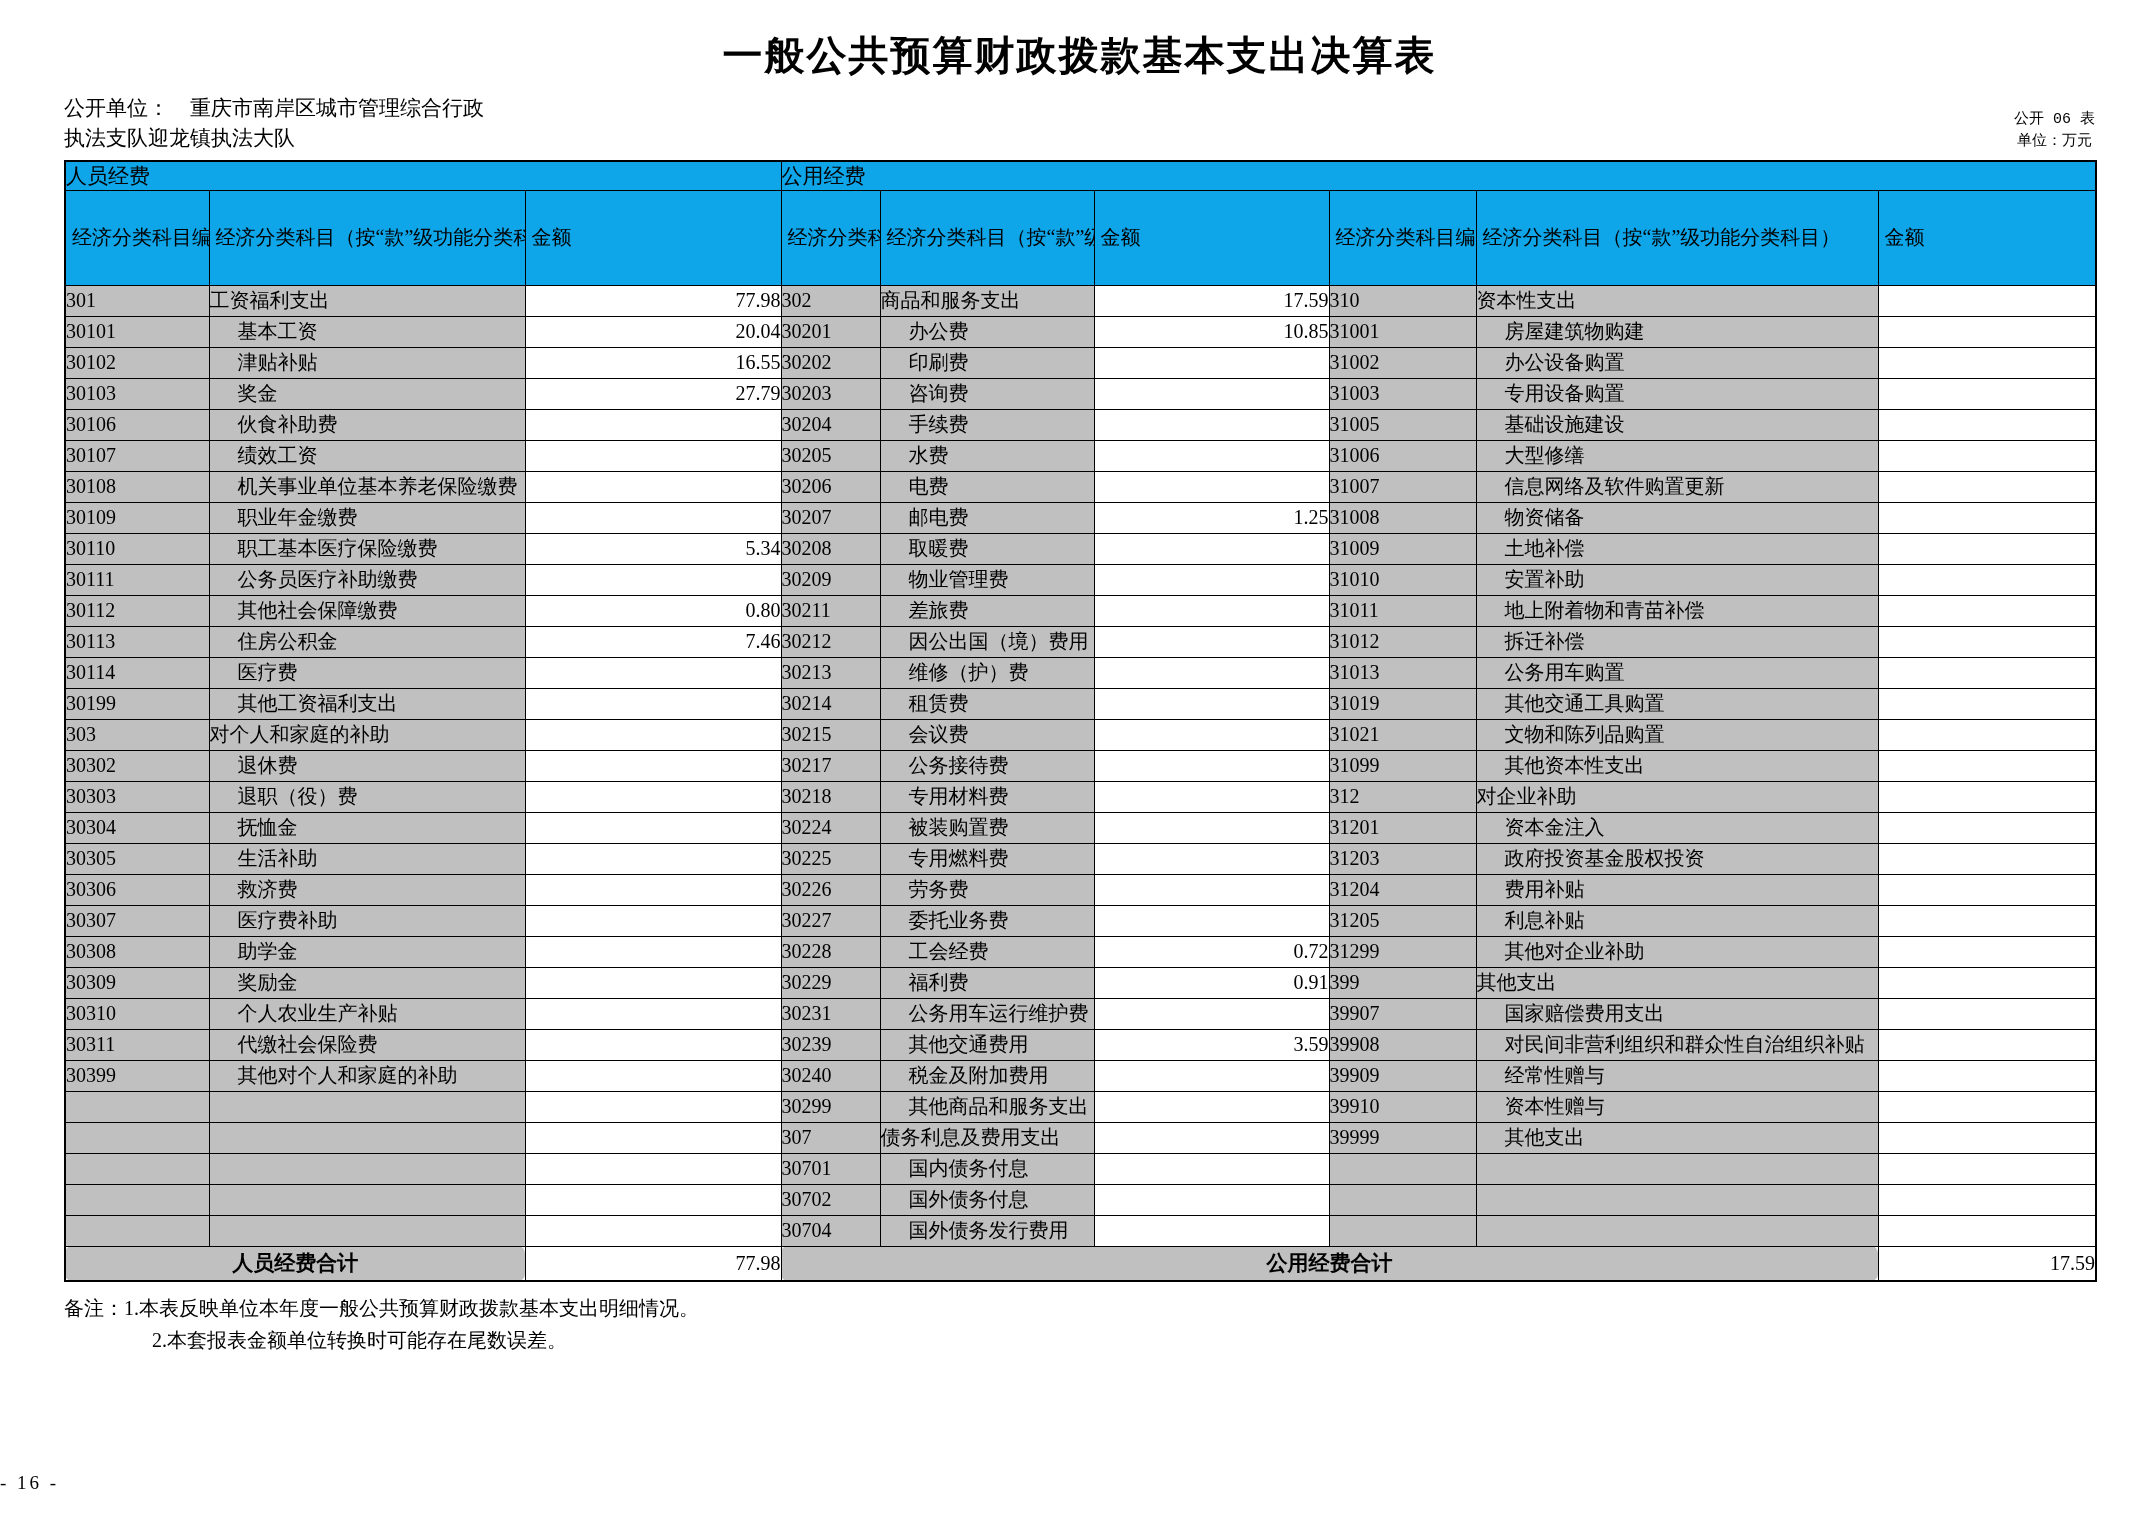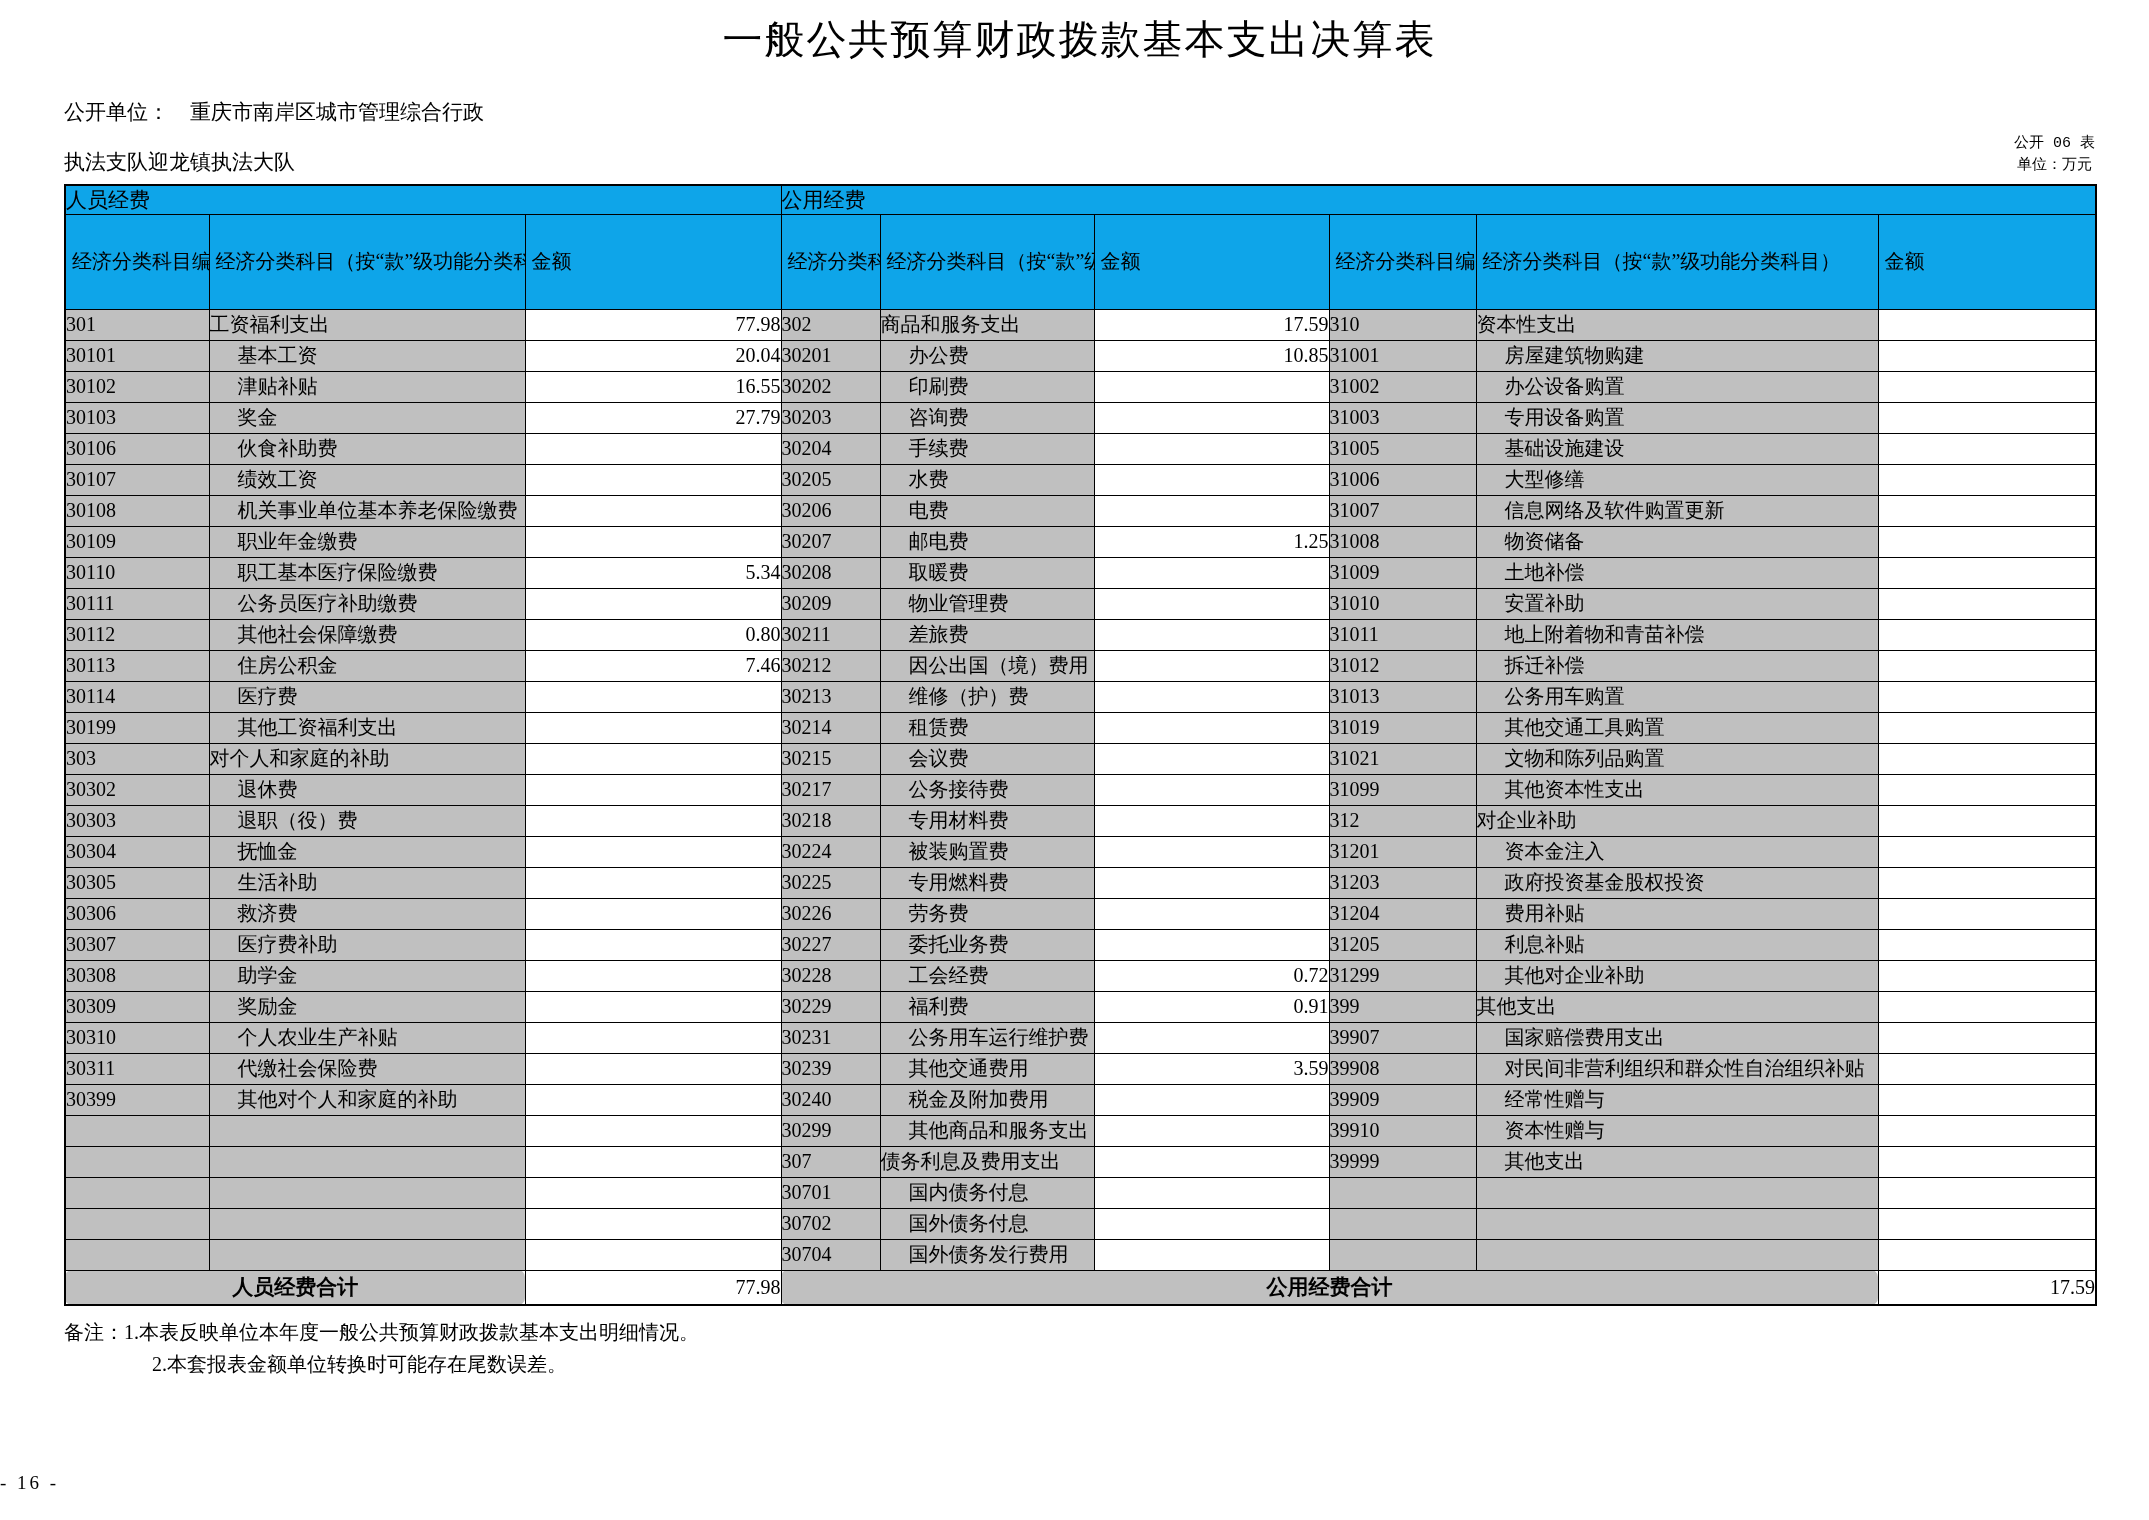--- a/index.html
+++ b/index.html
@@ -3,29 +3,29 @@
 <meta charset="utf-8">
 <style>
   html,body{margin:0;padding:0;background:#fff;}
   body{
     width:2149px;height:1520px;position:relative;
     font-family:"Liberation Serif","DejaVu Serif",serif;color:#000;
     -webkit-font-smoothing:antialiased;
   }
   .content{margin-left:64px;width:2031px;}
   .title{
-    text-align:center;font-weight:normal;font-size:40px;
+    text-align:center;font-weight:bold;font-size:40px;
     font-family:"Liberation Sans","DejaVu Sans",sans-serif;
-    padding-top:12px;letter-spacing:2px;
+    padding-top:28px;letter-spacing:2px;
   }
   .subheader{
     display:flex;justify-content:space-between;align-items:flex-end;
     margin-top:10px;font-size:21px;line-height:1.45;
   }
-  .subheader .left div{white-space:pre-wrap;margin-top:20px;}
+  .subheader .left div{white-space:pre-wrap;}
   .subheader .right{text-align:center;font-size:15px;line-height:1.5;font-family:Liberation Mono, monospace;}
   table.budget{
     border-collapse:collapse;table-layout:fixed;width:2031px;margin-top:6px;
     border:2px solid #000;
   }
   table.budget th,table.budget td{
     border:1px solid #000;overflow:hidden;white-space:nowrap;
     padding:0;vertical-align:middle;
   }
   thead th{background:#0ea5e9;font-weight:normal;text-align:left;white-space:normal;}

